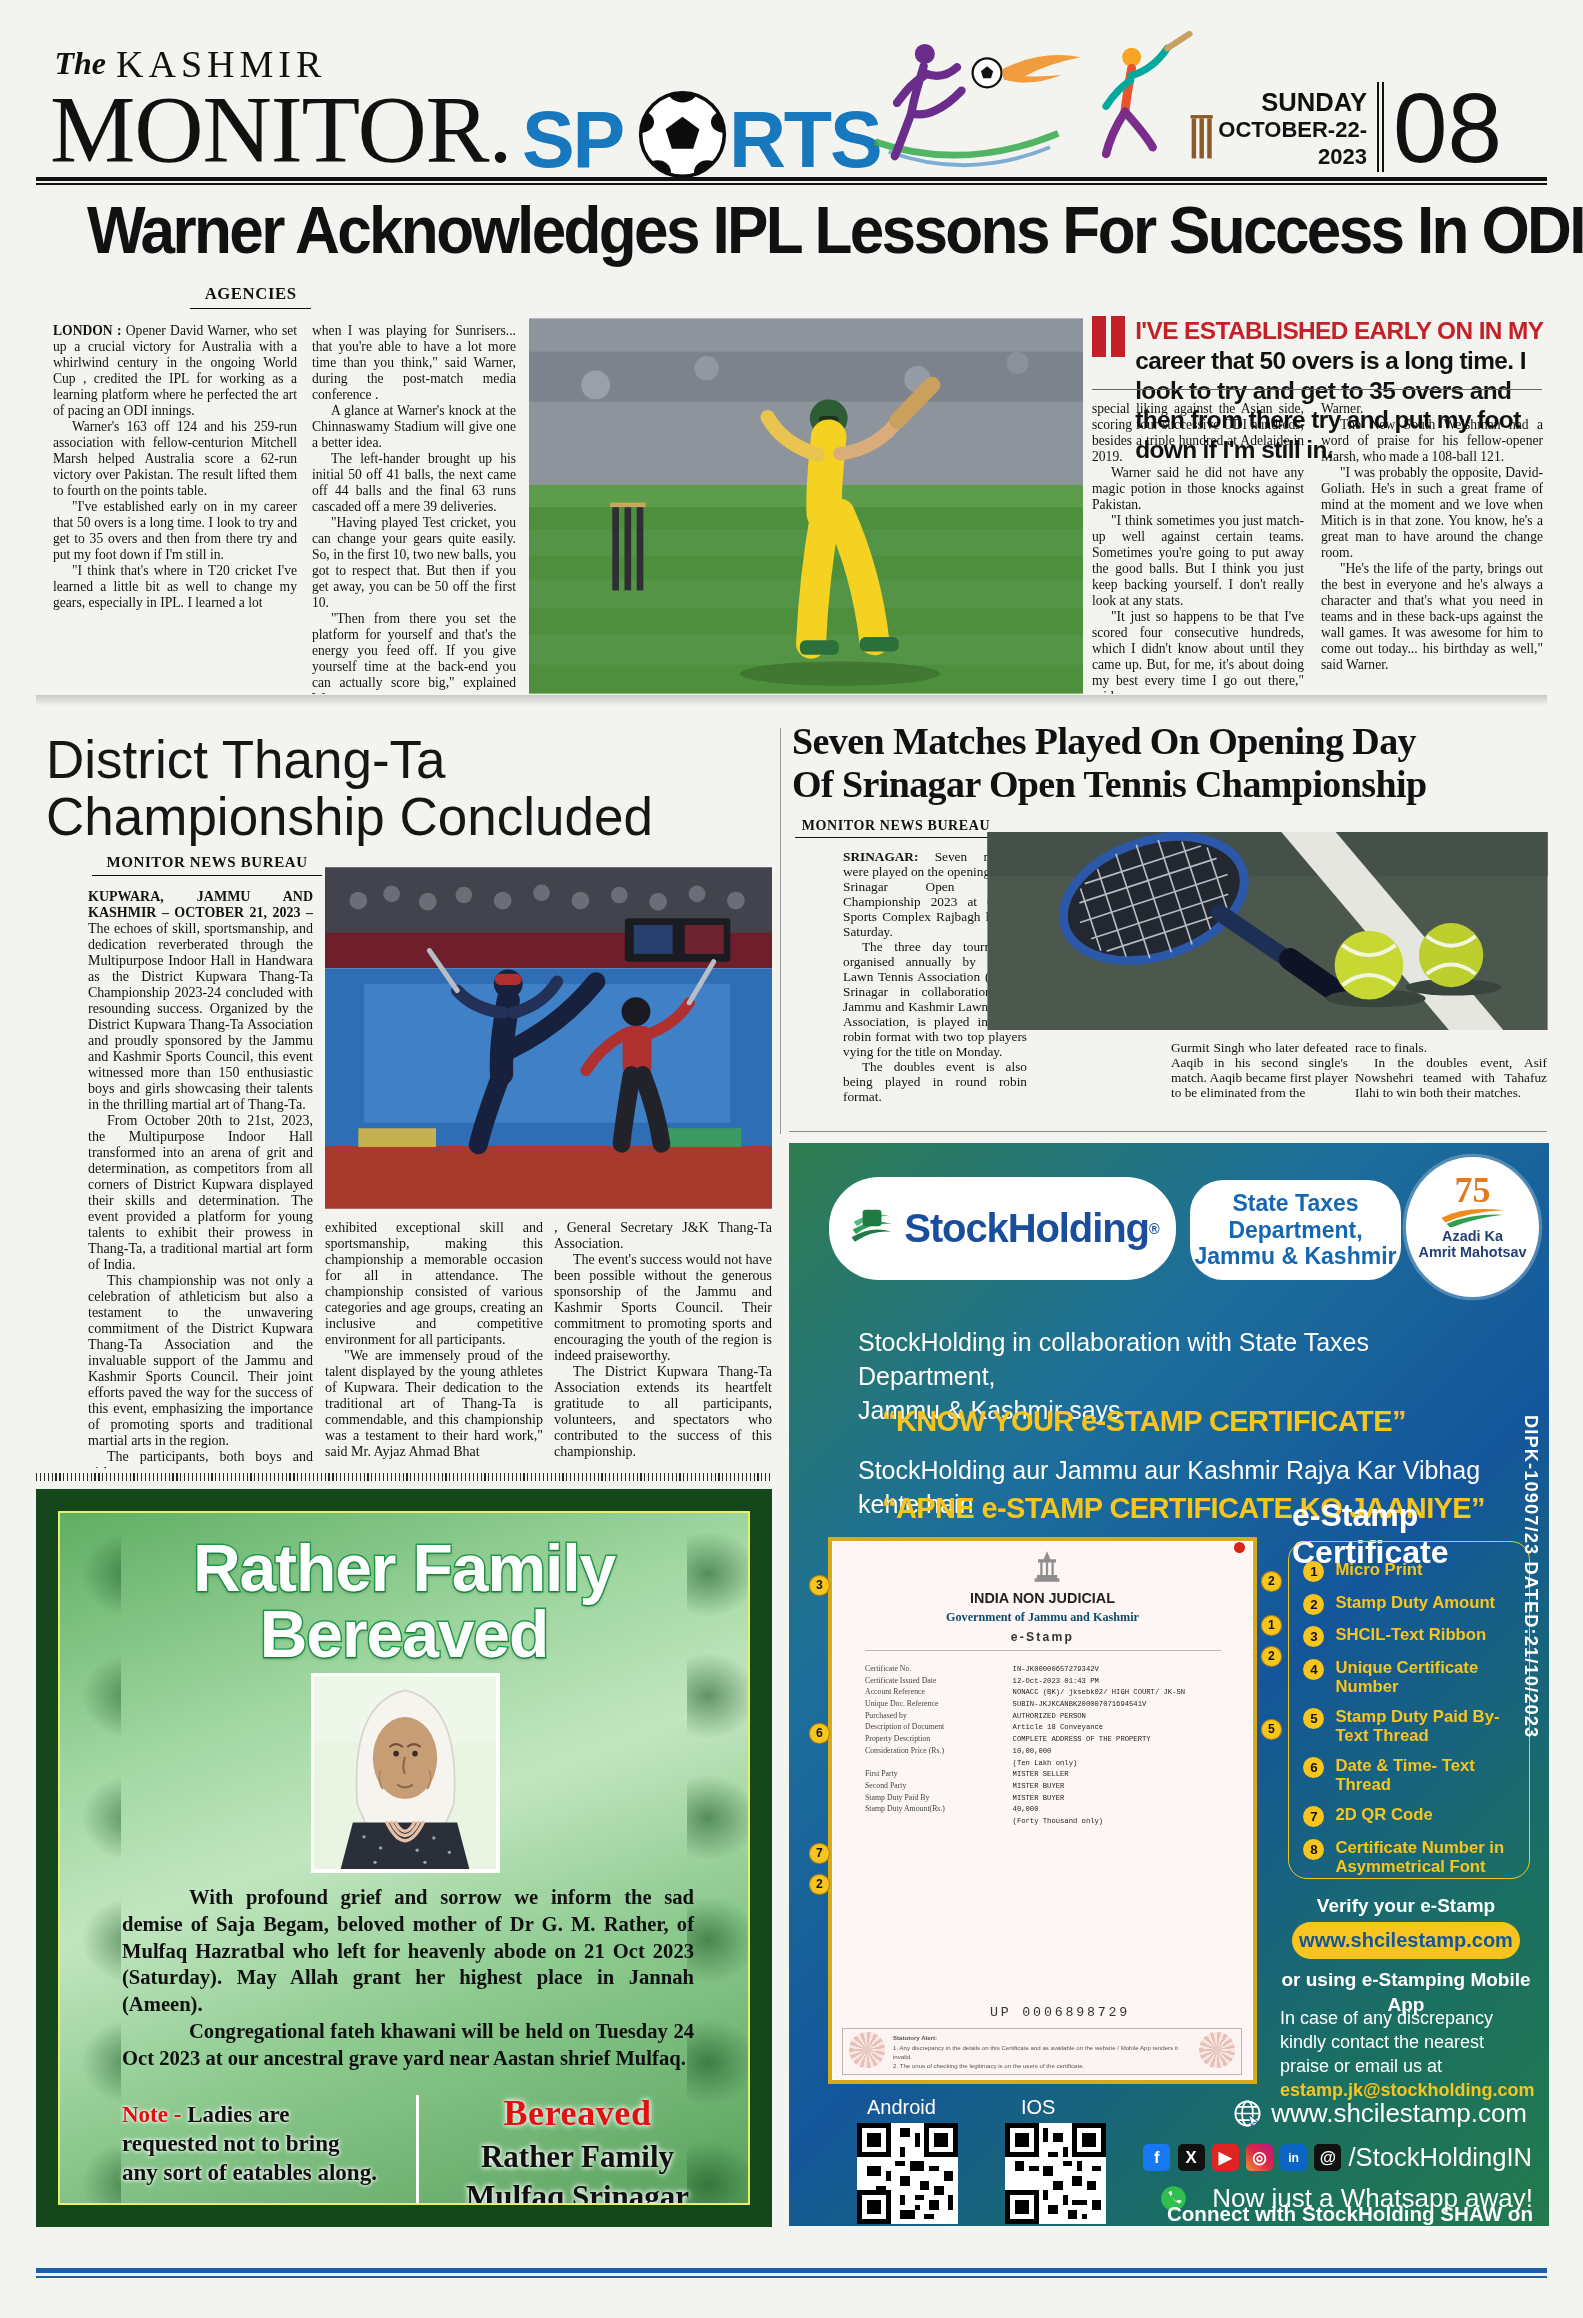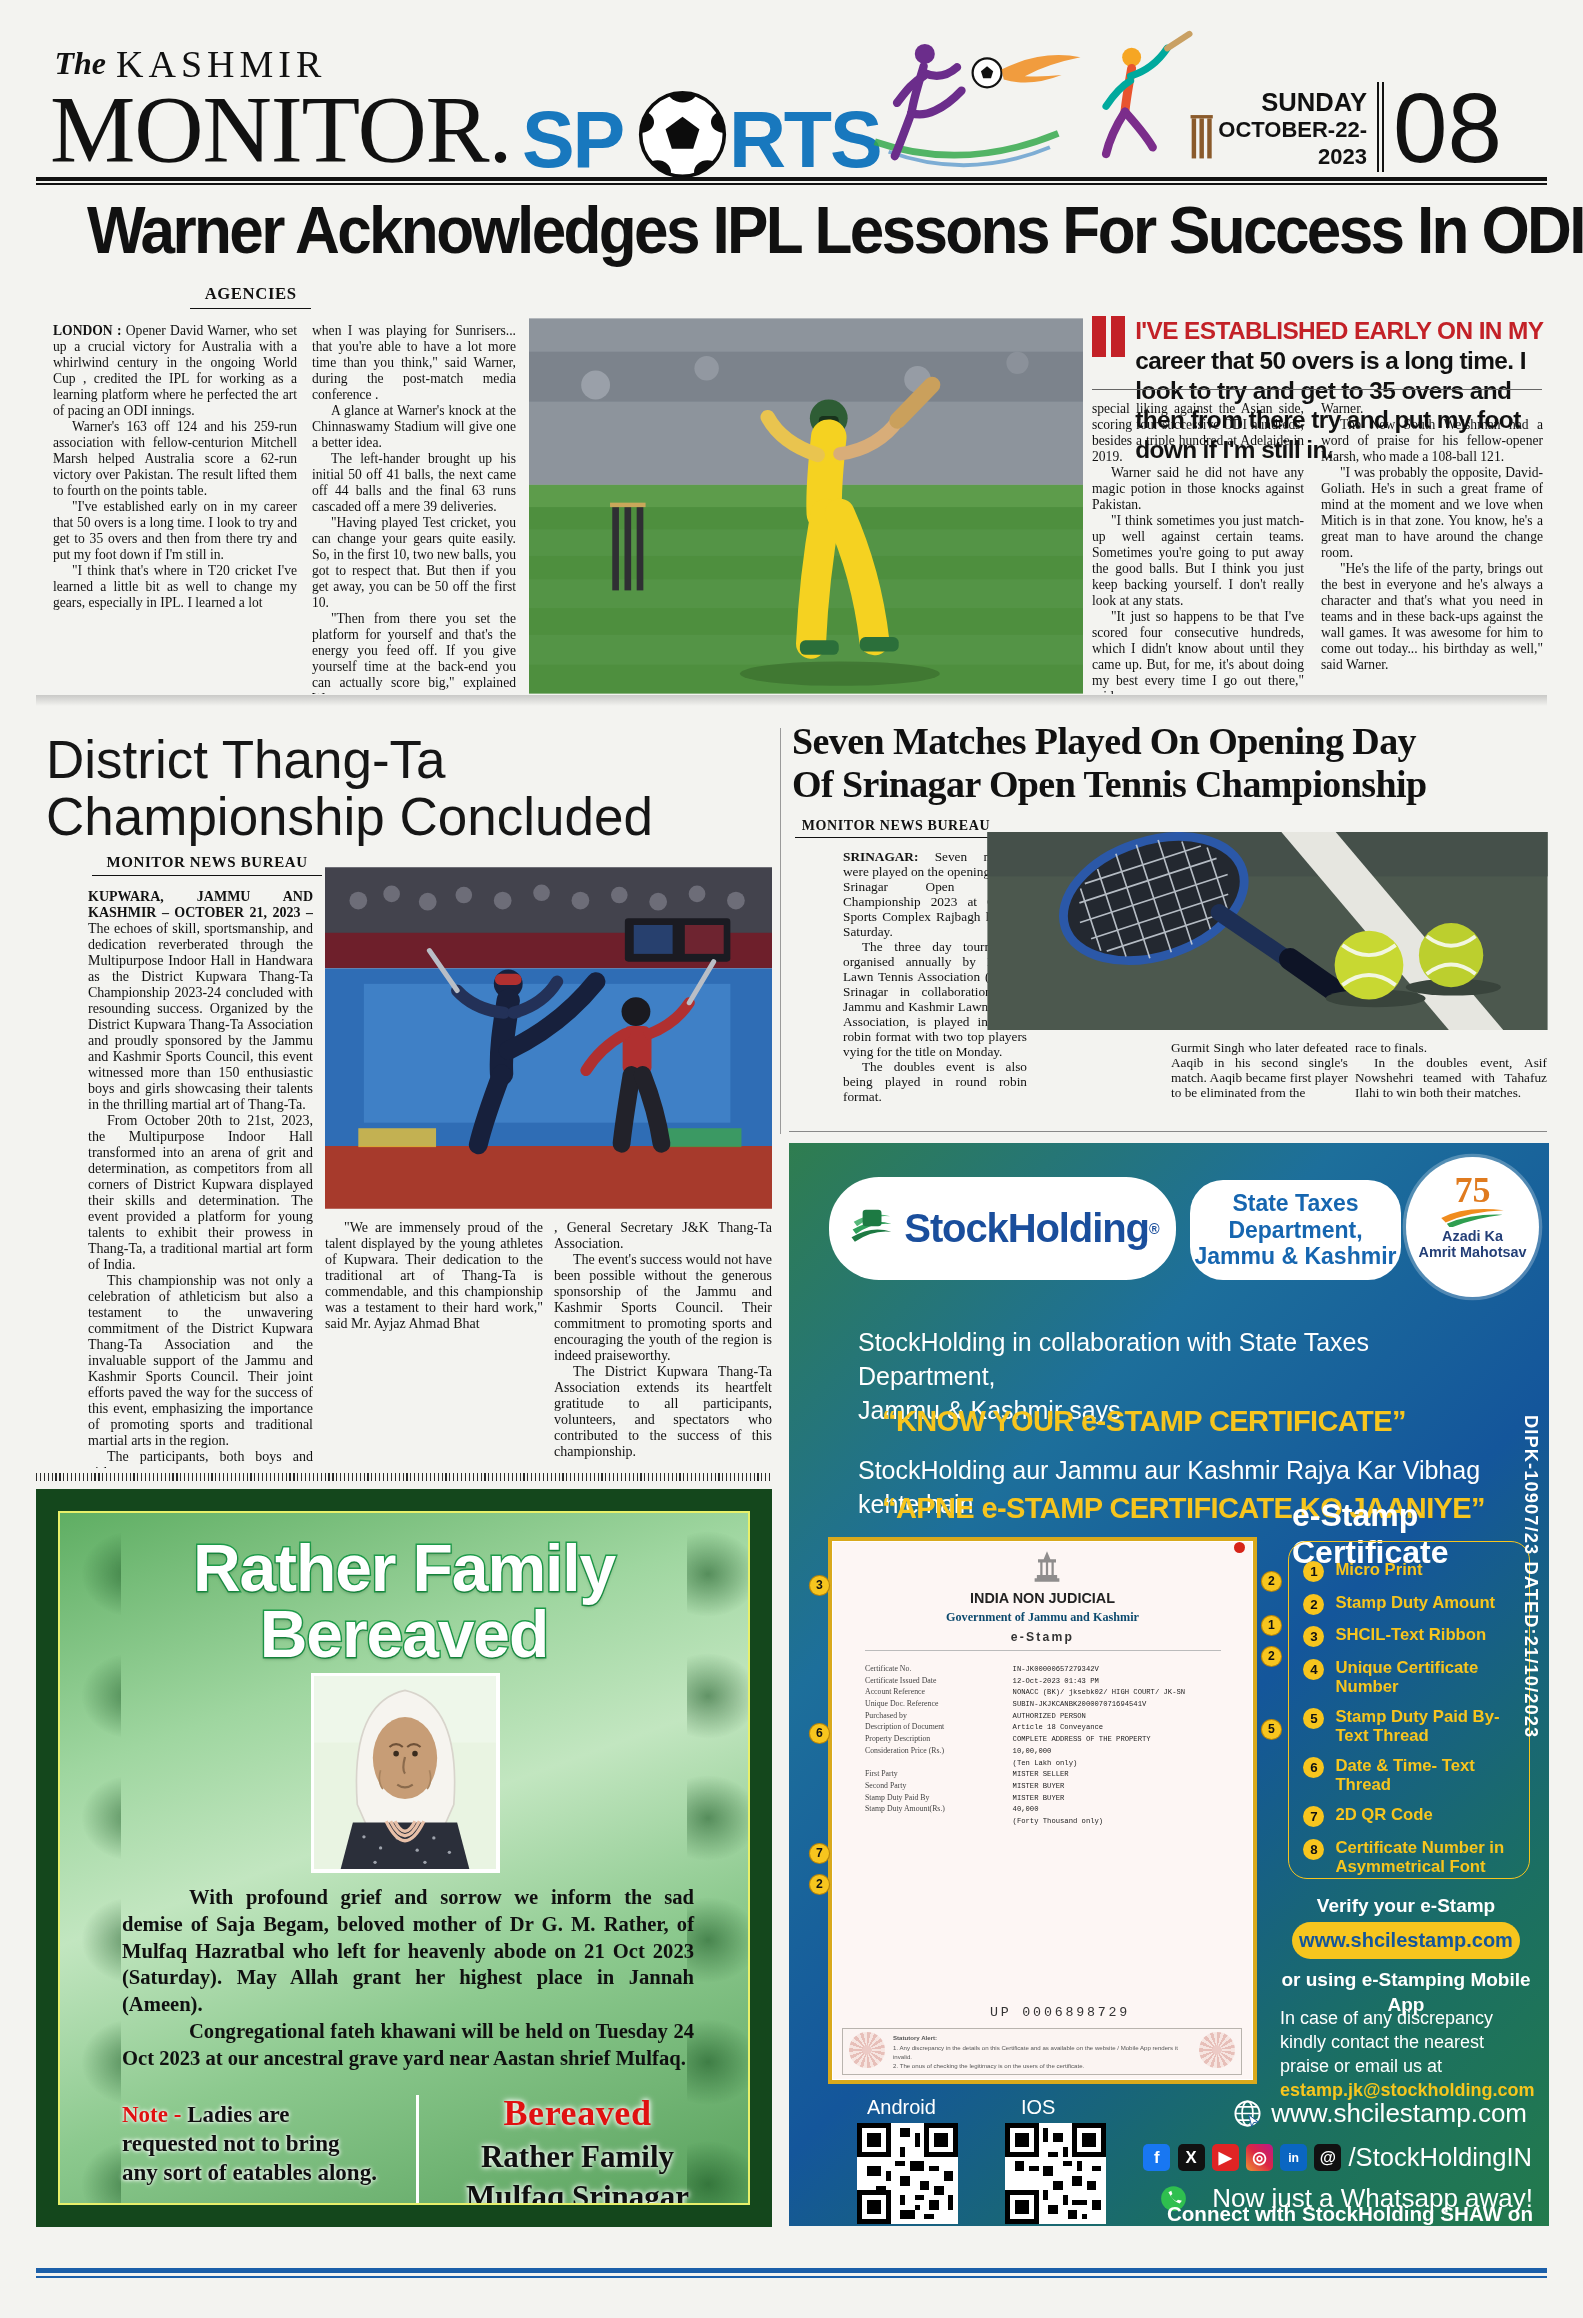--- a/index.html
+++ b/index.html
@@ -308,20 +308,21 @@
       <rect x="536" y="286" width="52" height="88" rx="14" fill="#b03030"></rect>
       <path d="M552 374 C544 424 538 460 534 498" stroke="#22222a" stroke-width="32"></path>
       <path d="M572 374 C590 420 600 458 606 498" stroke="#22222a" stroke-width="32"></path>
       <path d="M540 300 C508 318 486 340 470 366" stroke="#b03030" stroke-width="20"></path>
       <path d="M584 300 C616 288 640 268 656 244" stroke="#b03030" stroke-width="20"></path>
       <path d="M656 244 L700 170" stroke="#b9bec6" stroke-width="9"></path>
     </g>
   </svg>
 
   <div class="abs jcol ttcol" style="left:325px;top:1220px;width:218px;height:248px;">
+    <p class="ni">exhibited exceptional skill and sportsmanship, making this championship a memorable occasion for all in attendance. The championship consisted of various categories and age groups, creating an inclusive and competitive environment for all participants.</p>
     <p>"We are immensely proud of the talent displayed by the young athletes of Kupwara. Their dedication to the traditional art of Thang-Ta is commendable, and this championship was a testament to their hard work," said Mr. Ayjaz Ahmad Bhat</p>
   </div>
   <div class="abs jcol ttcol" style="left:554px;top:1220px;width:218px;height:248px;">
     <p class="ni">, General Secretary J&amp;K Thang-Ta Association.</p>
     <p>The event's success would not have been possible without the generous sponsorship of the Jammu and Kashmir Sports Council. Their commitment to promoting sports and encouraging the youth of the region is indeed praiseworthy.</p>
     <p>The District Kupwara Thang-Ta Association extends its heartfelt gratitude to all participants, volunteers, and spectators who contributed to the success of this championship.</p>
   </div>
 
   <div class="abs hatch" style="left:36px;top:1473px;width:736px;height:8.3px;"></div>
   <div class="abs" style="left:780px;top:728px;width:1.1px;height:406px;background:#9a9a9a;"></div>

